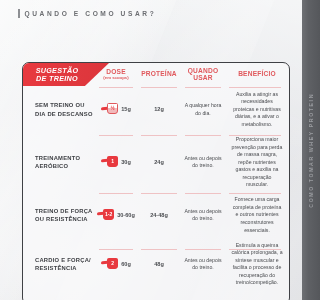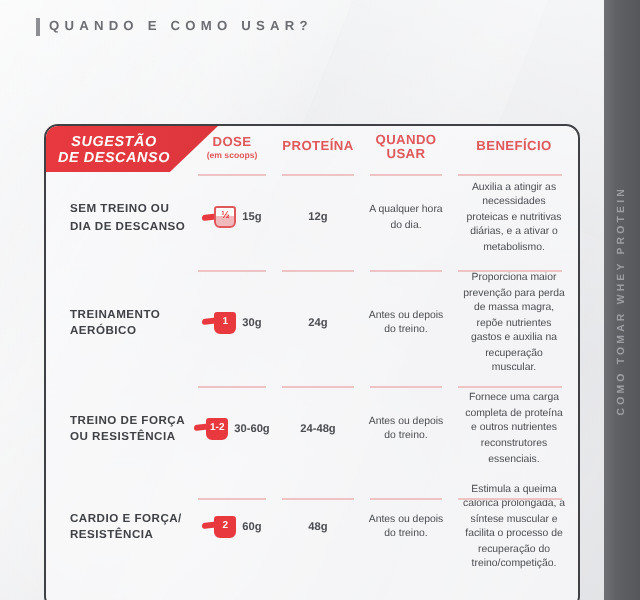--- a/index.html
+++ b/index.html
@@ -170,21 +170,21 @@
   <span class="title-bar"></span>
   <span class="title-text">QUANDO E COMO USAR?</span>
 </div>
 
 <div class="card">
 
   <div class="thead">
     <div class="hdr-red"></div>
     <div class="th th-0">
       <span>SUGESTÃO</span>
-      <span>DE DESCANSO</span>
+      <span>DE TREINO</span>
     </div>
     <div class="th th-1">
       <span>DOSE</span>
       <span class="sub">(em scoops)</span>
     </div>
     <div class="th th-2">
       <span>PROTEÍNA</span>
     </div>
     <div class="th th-3">
       <span>QUANDO</span>

